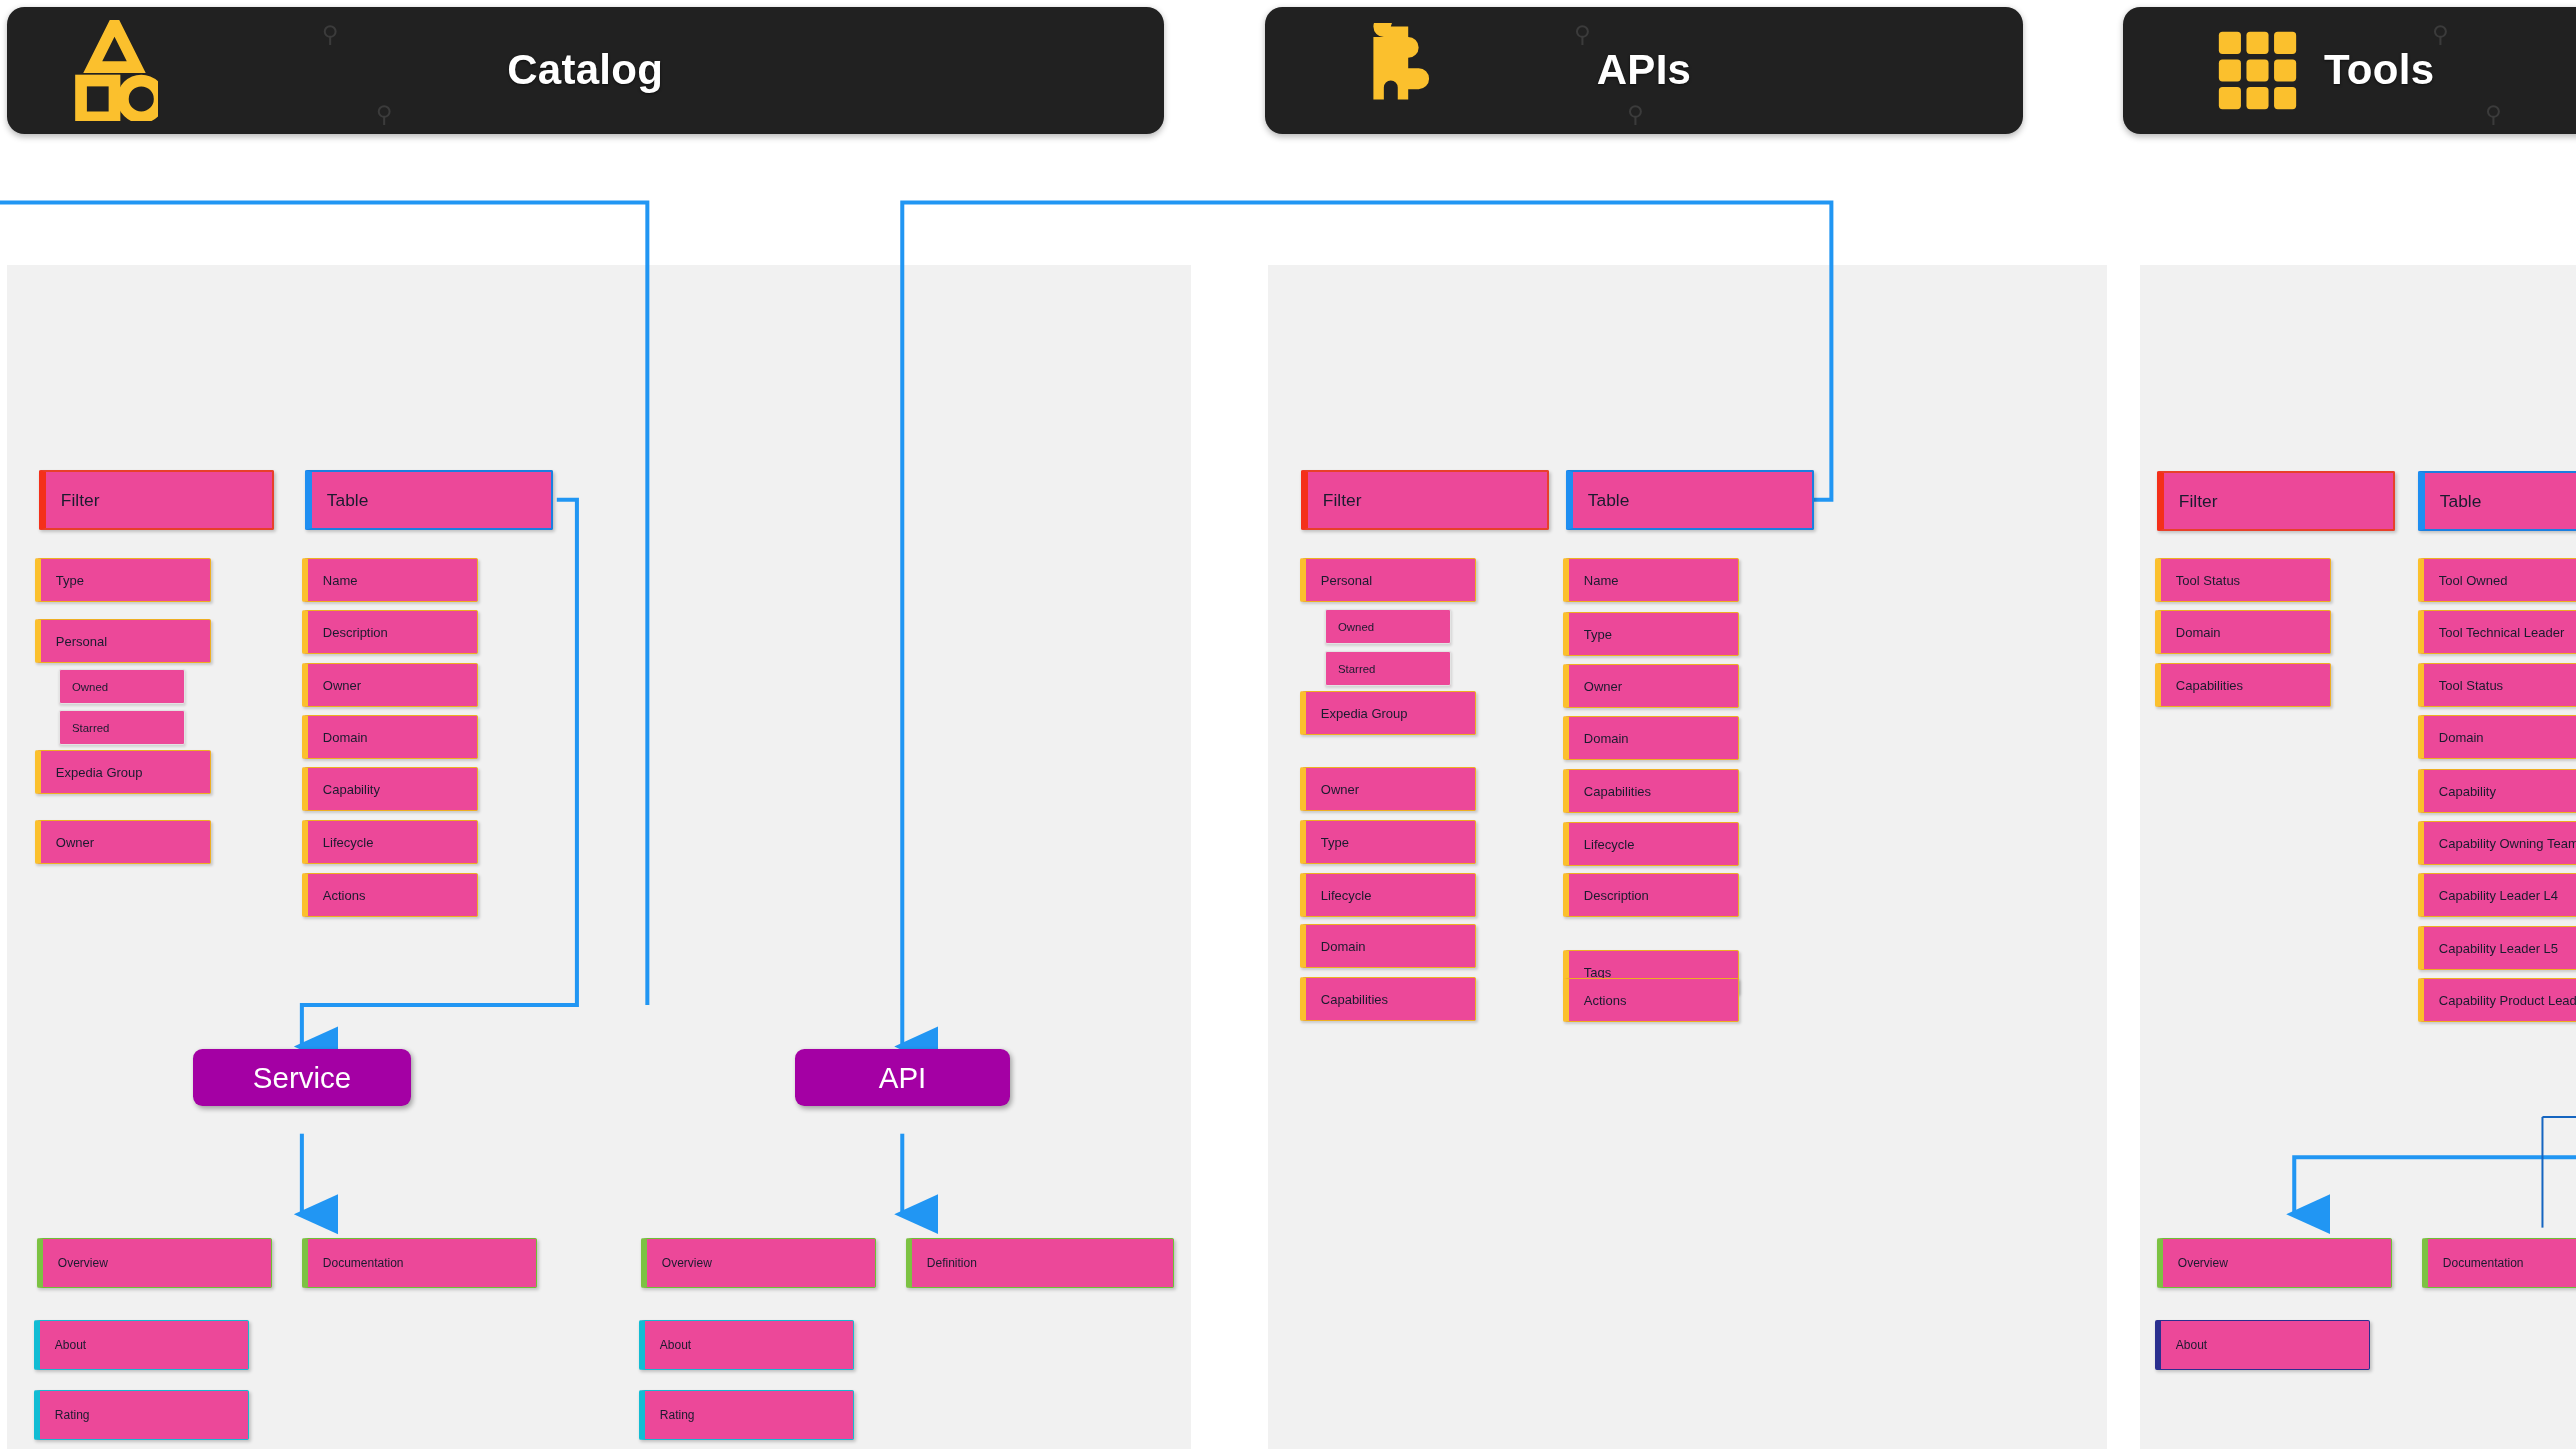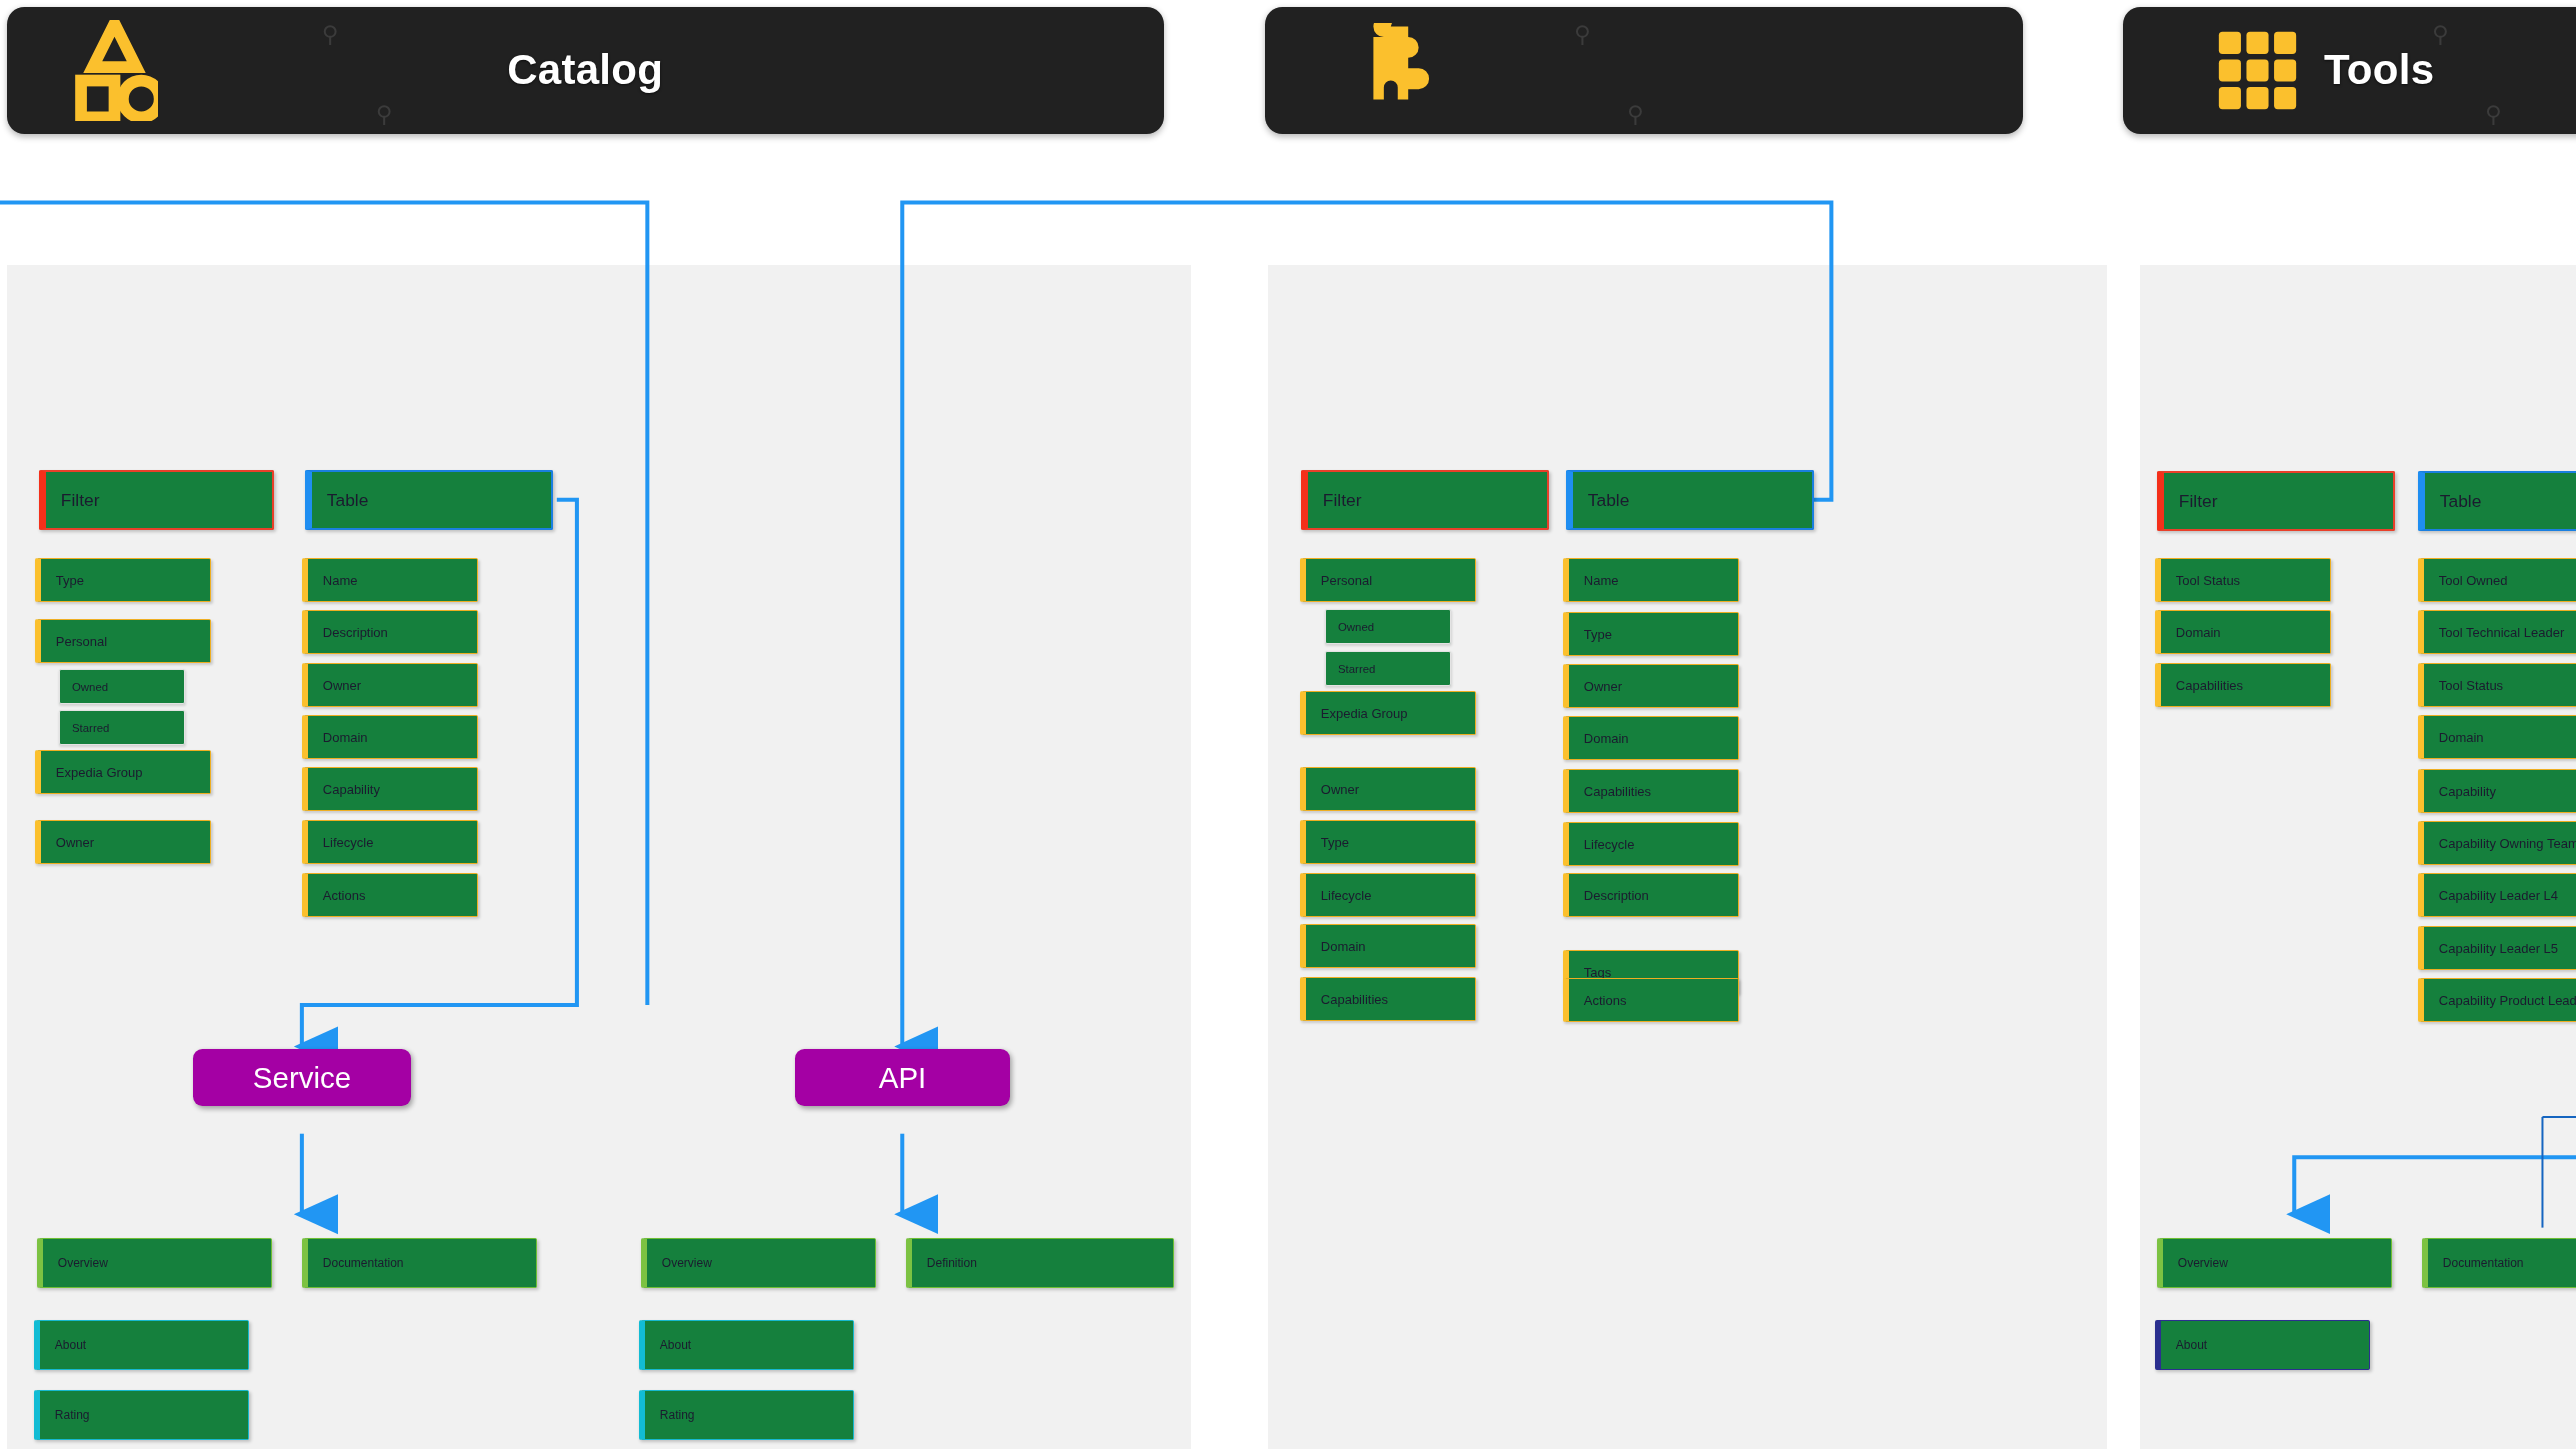--- a/index.html
+++ b/index.html
@@ -36,21 +36,21 @@
   
   .panel {
     position: absolute;
     background: #f1f1f1;
     top: 265px;
   }
 
   
   .box {
     position: absolute;
-    background: #15803d;
+    background: #ec4899;
     display: flex;
     align-items: center;
     border-radius: 2px;
   }
   .box span { padding-left: 14.8px; color:#1b1b2f; white-space: nowrap; }
 
   .b-filter { border:2px solid #e8402a; border-left:7.4px solid #f4301a;
               box-shadow: 1.3px 2px 3.4px rgba(0,0,0,.20); }
   .b-table  { border:2px solid #1a7fe0; border-left:7.4px solid #1f8ef1;
               box-shadow: 1.3px 2px 3.4px rgba(0,0,0,.20); }
@@ -100,20 +100,21 @@
     <span class="mag" style="left:315px; top:14.8px;">⚲</span>
     <span class="mag" style="left:369px; top:94px;">⚲</span>
   </div>
 
   <div class="hdr" style="left:1265px; top:6.7px; width:758px;">
     <div class="hdr-icon" style="height:127px; left:27px;">
       <svg width="87" height="94" viewBox="0 0 50 54">
         <path d="M20 2 h10 a0 0 0 0 1 0 0 v6 a6 6 0 1 1 0 12 v6 h6 a6 6 0 1 1 0 12 h-6 v6 a0 0 0 0 1 0 0 h-6 v-7 a4 4 0 1 0 -8 0 v7 h-6 a0 0 0 0 1 0 0 v-36 h6 a6 6 0 1 1 0 -12 h6 z" fill="#fbc02d"></path>
       </svg>
     </div>
+    <div class="hdr-title">APIs</div>
     <span class="mag" style="left:309px; top:14.8px;">⚲</span>
     <span class="mag" style="left:362px; top:94px;">⚲</span>
   </div>
 
   <div class="hdr" style="left:2123px; top:6.7px; width:604px;">
     <div class="hdr-icon" style="height:127px; left:27px;">
       <svg width="81" height="81" viewBox="0 0 44 44">
         <g fill="#fbc02d">
           <rect x="1" y="1" width="12" height="12" rx="2"></rect>
           <rect x="16" y="1" width="12" height="12" rx="2"></rect>

